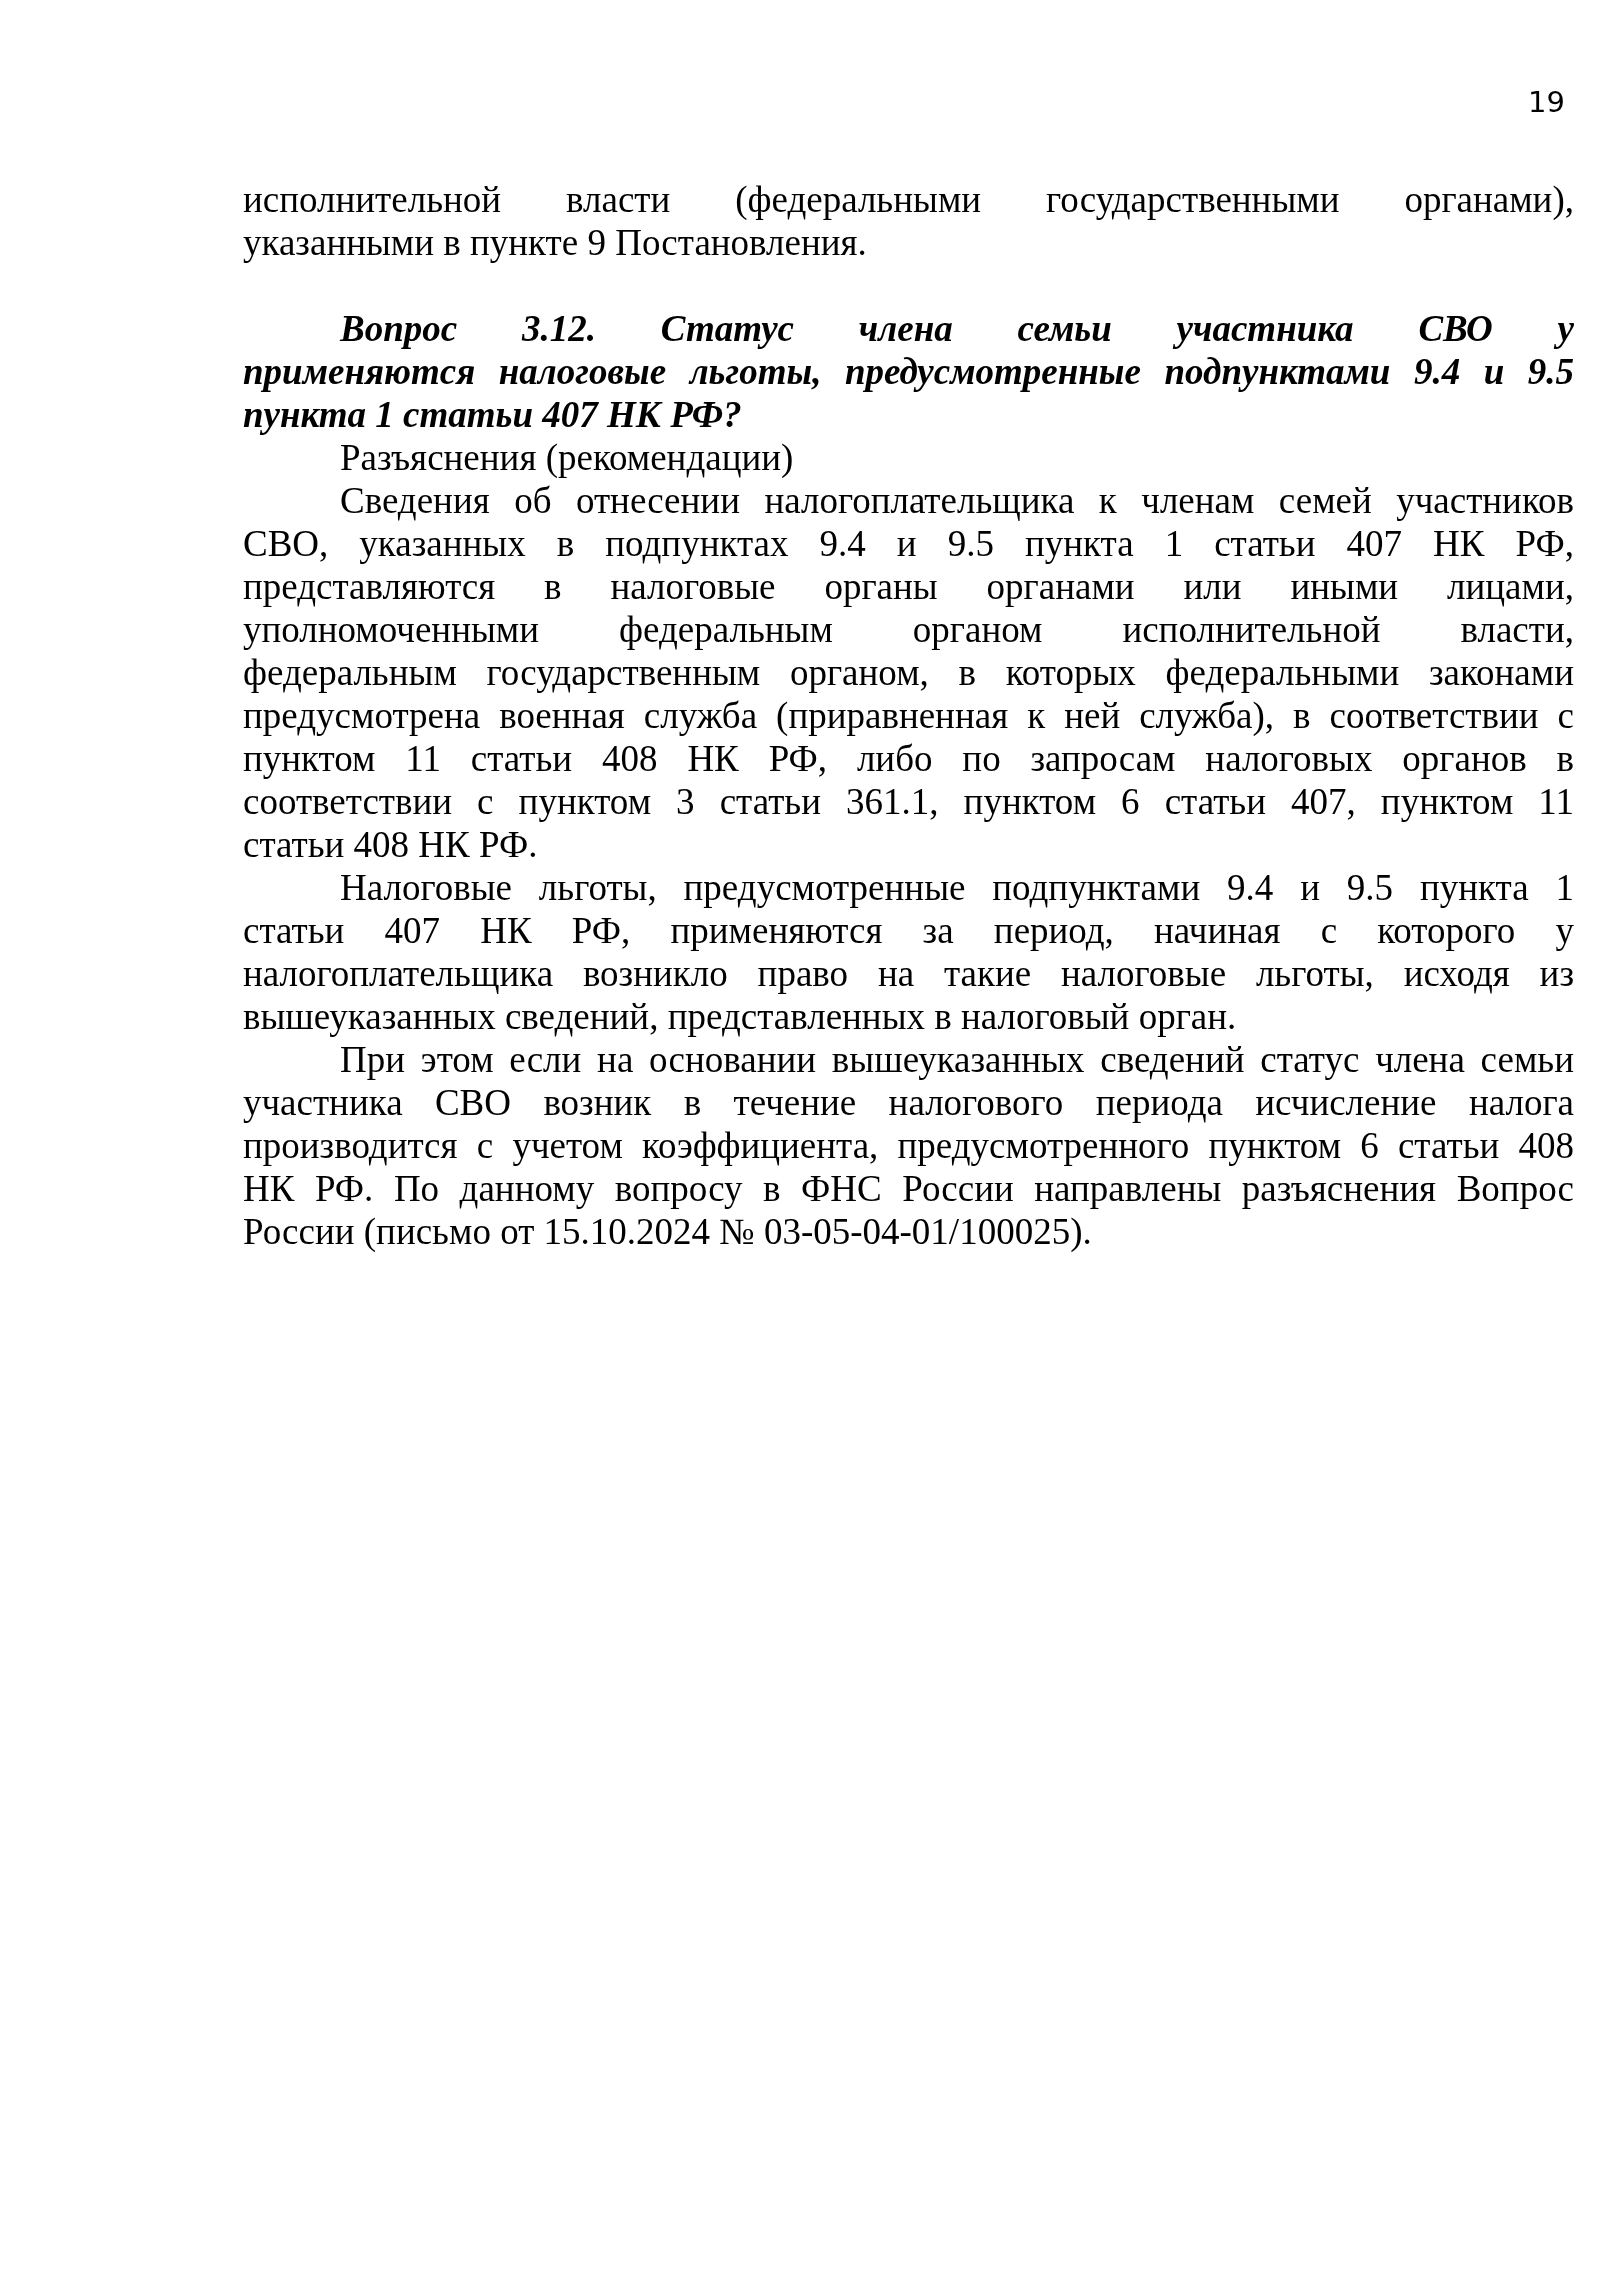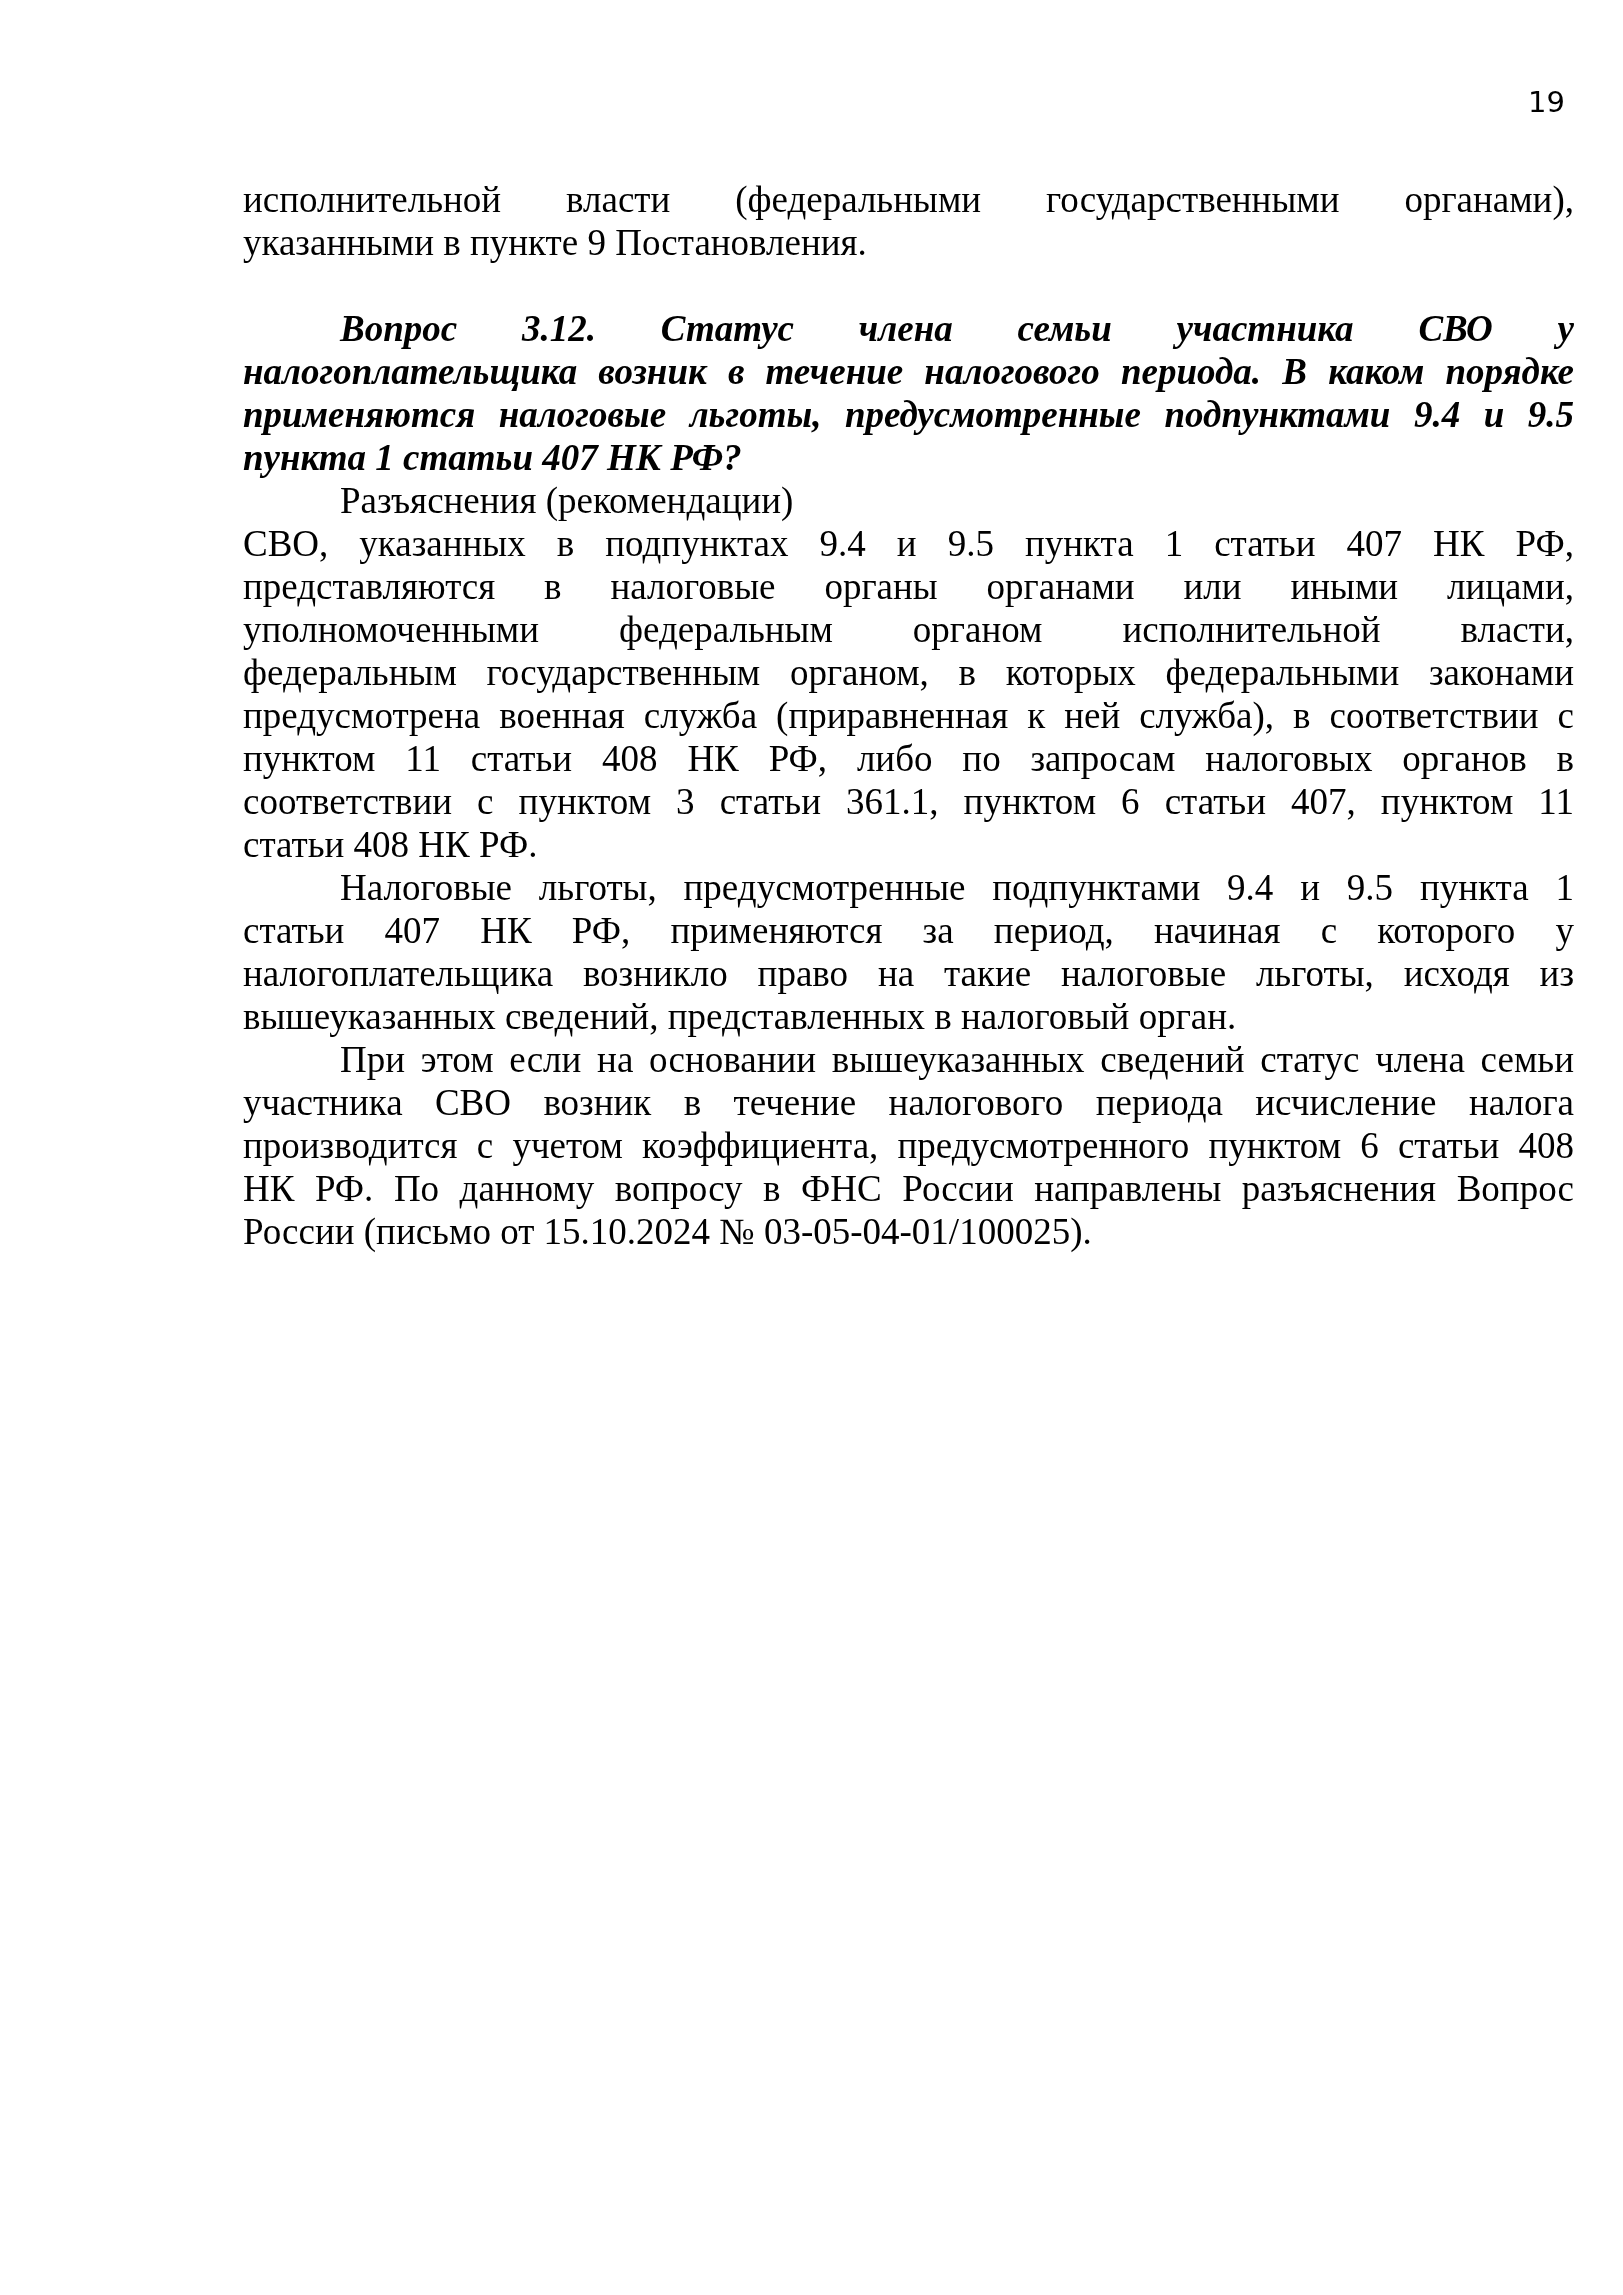--- a/index.html
+++ b/index.html
@@ -62,28 +62,28 @@
 <div class="page">
   <div class="page-number">19</div>
   <div class="content">
       <div class="para body">
         <div class="line">исполнительной власти (федеральными государственными органами),</div>
         <div class="line last">указанными в пункте 9 Постановления.</div>
       </div>
       <div class="spacer"></div>
       <div class="para heading">
         <div class="line indent">Вопрос 3.12. Статус члена семьи участника СВО у</div>
-        <div class="line">налогоплательщика возник в течение налогового периода. В каком порядке</div>
         <div class="line">применяются налоговые льготы, предусмотренные подпунктами 9.4 и 9.5</div>
         <div class="line last">пункта 1 статьи 407 НК РФ?</div>
       </div>
       <div class="para body">
         <div class="line indent last">Разъяснения (рекомендации)</div>
       </div>
       <div class="para body">
+        <div class="line indent">Сведения об отнесении налогоплательщика к членам семей участников</div>
         <div class="line">СВО, указанных в подпунктах 9.4 и 9.5 пункта 1 статьи 407 НК РФ,</div>
         <div class="line">представляются в налоговые органы органами или иными лицами,</div>
         <div class="line">уполномоченными федеральным органом исполнительной власти,</div>
         <div class="line">федеральным государственным органом, в которых федеральными законами</div>
         <div class="line">предусмотрена военная служба (приравненная к ней служба), в соответствии с</div>
         <div class="line">пунктом 11 статьи 408 НК РФ, либо по запросам налоговых органов в</div>
         <div class="line">соответствии с пунктом 3 статьи 361.1, пунктом 6 статьи 407, пунктом 11</div>
         <div class="line last">статьи 408 НК РФ.</div>
       </div>
       <div class="para body">

